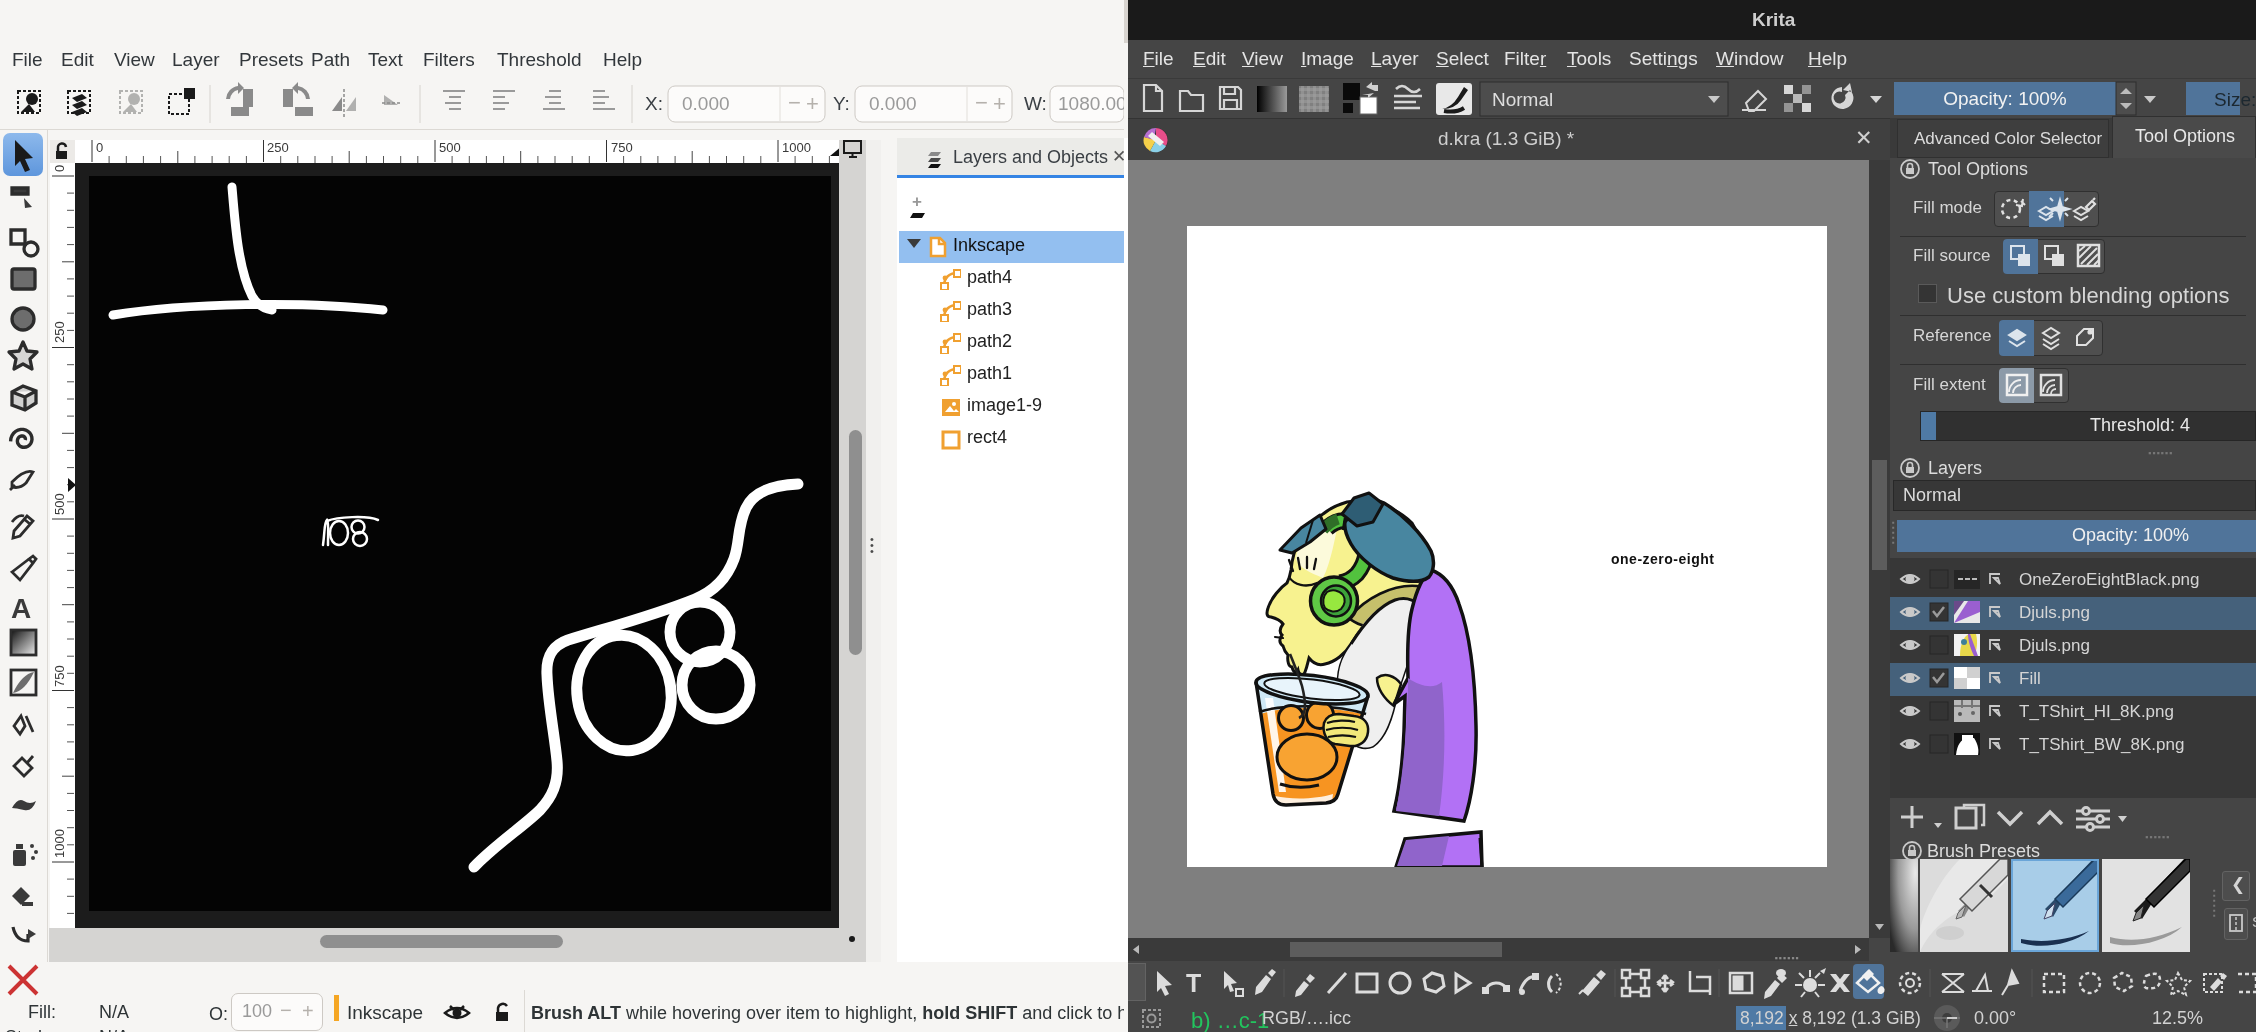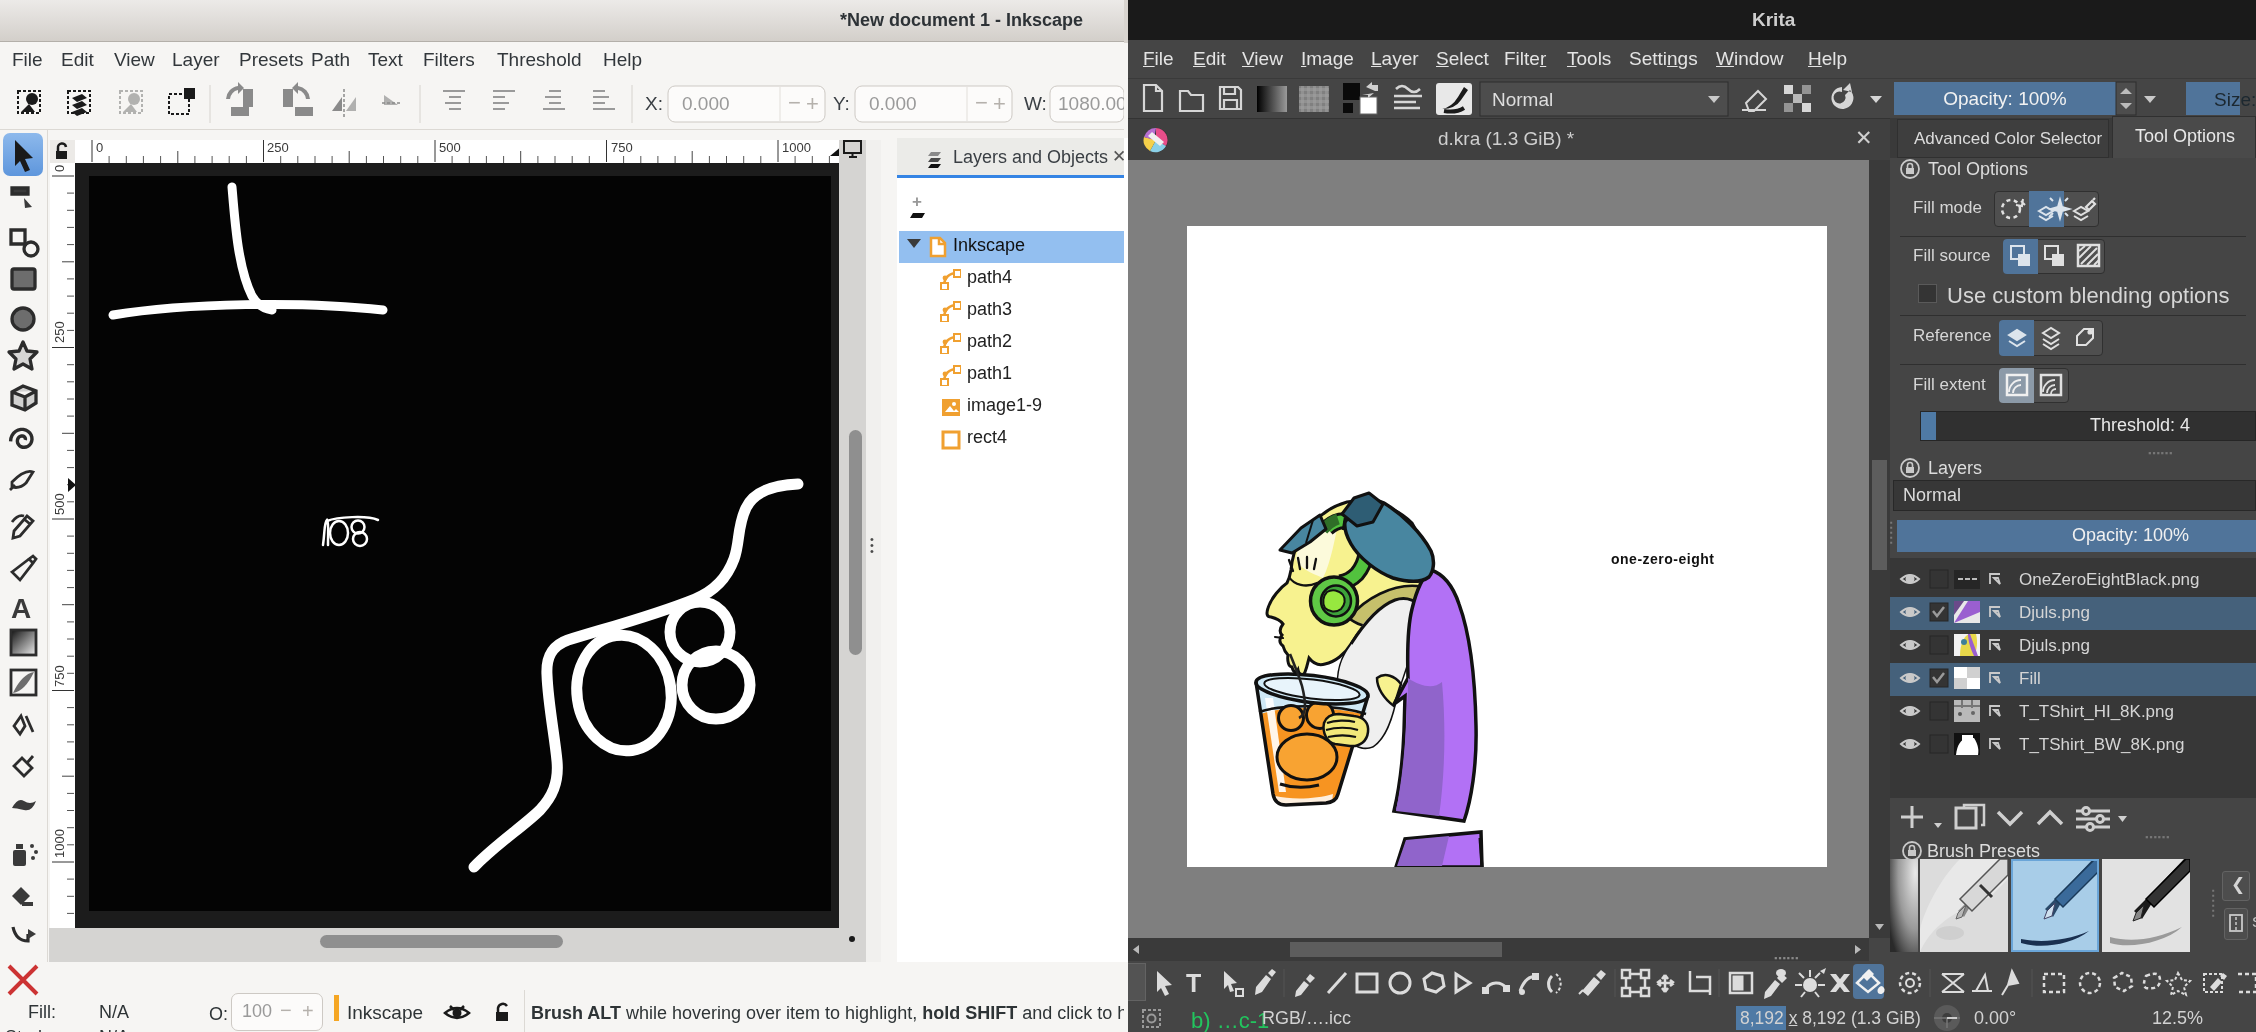--- a/index.html
+++ b/index.html
@@ -26,42 +26,39 @@
   #ink-page { position:absolute; left:14px; top:13px; width:742px; height:735px; background:#040404; }
   #ink-hsb { position:absolute; left:49px; top:928px; width:817px; height:34px; background:#d5d4d2; }
   #ink-vsb { position:absolute; left:839px; top:140px; width:27px; height:788px; background:#d5d4d2; }
   #ink-gap { position:absolute; left:866px; top:140px; width:15px; height:822px; background:#f1f0ee; }
   
   #ink-panel { position:absolute; left:881px; top:138px; width:243px; height:824px; background:#ffffff;margin-left:16px; }
   #ink-panel-h { position:absolute; left:0; top:0; width:243px; height:40px; background:#ebebe8; border-bottom:3px solid #3584e4; }
   #ink-status { position:absolute; left:0; top:962px; width:1124px; height:70px; background:#f6f5f3; }
 
   
-  #kr { position:absolute; left:1124px; top:0; width:1132px; height:1032px; background:#454545; }
+  #kr { position:absolute; left:1124px; top:0; width:1132px; height:1032px; background:#454545;text-align:center; }
   #kr-title { position:absolute; left:0; top:0; width:1132px; height:40px; background:#1a1a1a; }
   #kr-title .t { position:absolute; left:628px; top:9px; font-size:19px; font-weight:bold; color:#cecece; }
   #kr-menu { position:absolute; left:0; top:40px; width:1132px; height:38px; background:#454545; }
   #kr-menu span { position:absolute; top:8px; font-size:19px; color:#e4e4e4; }
   #kr-toolbar { position:absolute; left:0; top:78px; width:1132px; height:40px; background:#454545; border-top:1px solid #3a3a3a; }
   #kr-tabrow { position:absolute; left:0; top:118px; width:766px; height:42px; background:#404040; border-top:1px solid #333333; }
   #kr-canvas { position:absolute; left:0px; top:160px; width:745px; height:778px; background:#7f7f7f; overflow:hidden; }
   #kr-white { position:absolute; left:63px; top:66px; width:640px; height:641px; background:#ffffff; }
   #kr-vsb { position:absolute; left:745px; top:160px; width:21px; height:778px; background:#3a3a3a; }
   #kr-hsb { position:absolute; left:0; top:938px; width:745px; height:23px; background:#3a3a3a; }
   #kr-docker { position:absolute; left:766px; top:118px; width:366px; height:844px; background:#454545; }
   #kr-toolbox { position:absolute; left:0; top:961px; width:1132px; height:44px; background:#454545; }
   #kr-status { position:absolute; left:0; top:1005px; width:1132px; height:27px; background:#454545; }
 </style>
 </head>
 <body>
 <div id="root">
   <div id="ink">
-    <div id="ink-title">
-        <span class="t">*New document 1 - Inkscape</span>
-      </div>
     <div id="ink-menu">
       <span style="left:12px">File</span>
         <span style="left:61px">Edit</span>
         <span style="left:114px">View</span>
       <span style="left:172px">Layer</span>
         <span style="left:239px">Presets</span>
         <span style="left:311px">Path</span>
       <span style="left:368px">Text</span>
         <span style="left:423px">Filters</span>
         <span style="left:497px">Threshold</span>

